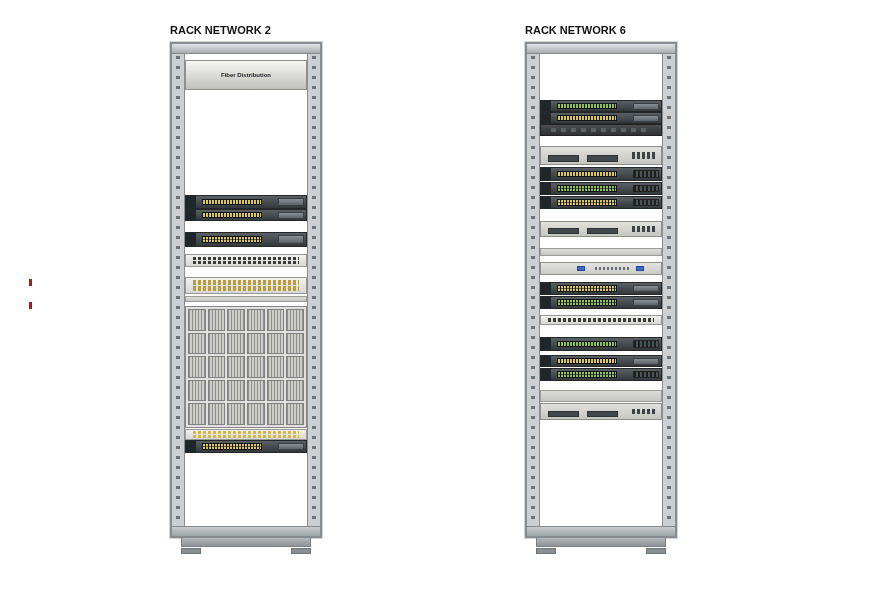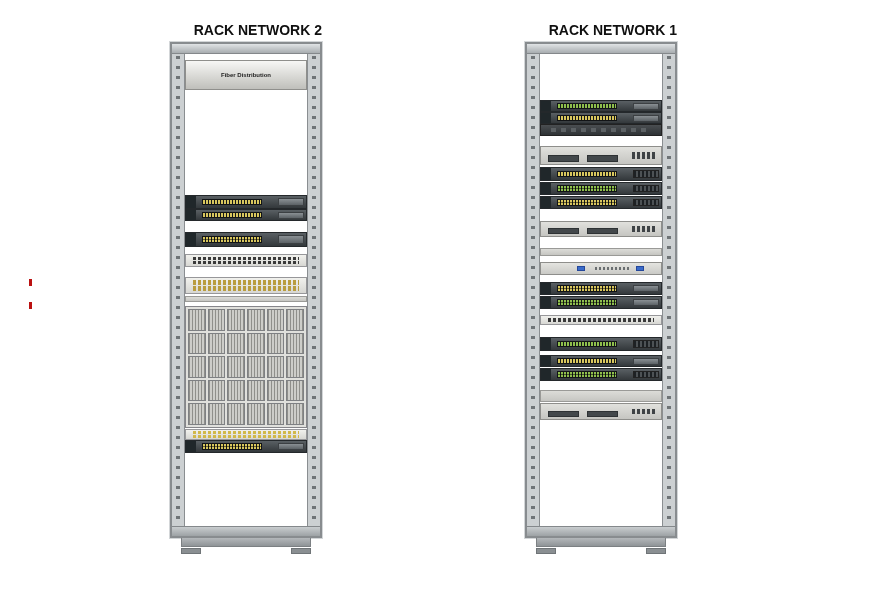--- a/index.html
+++ b/index.html
@@ -3,21 +3,21 @@
 <meta charset="utf-8">
 <style>
   * { margin:0; padding:0; box-sizing:border-box; }
   html,body { width:895px; height:604px; }
   body {
     position:relative; background:#ffffff; overflow:hidden;
     font-family:"Liberation Sans", sans-serif;
   }
   .rack-wrap { position:absolute; }
   .rack-title {
-    text-align:right; font-weight:bold; font-size:14px; color:#101010;
+    text-align:left; font-weight:bold; font-size:11px; color:#101010;
     height:20px; line-height:16px; white-space:nowrap;
   }
   .rack-frame {
     position:relative; background:#fff; border:2px solid #888c8f;
     box-shadow:0 0 0 1px #d3d6d8;
   }
   .frame-top    { position:absolute; top:0; left:0; right:0; height:10px;
                   background:linear-gradient(#e0e3e5,#a8adb0); border-bottom:1px solid #84888b; }
   .frame-bottom { position:absolute; bottom:0; left:0; right:0; height:10px;
                   background:linear-gradient(#c9cdcf,#9da2a5); border-top:1px solid #84888b; }
@@ -154,21 +154,21 @@
       </div>
   </div>
   <div class="rack-base"></div>
   <div class="rack-feet">
     <div class="foot foot-l"></div>
     <div class="foot foot-r"></div>
   </div>
 </div>
 
 <div class="rack-wrap" style="left: 525px; top: 22px; width: 152px;">
-  <div class="rack-title">RACK NETWORK 1</div>
+  <div class="rack-title">RACK NETWORK 6</div>
   <div class="rack-frame" style="height: 496px;">
     <div class="frame-top"></div>
     <div class="rail rail-left"></div>
     <div class="rail rail-right"></div>
     <div class="frame-bottom"></div>
     <div class="interior">
         <div class="device dev-switch" style="top: 46px; height: 12px;">
           <div class="sw-cap"></div>
           <div class="sw-ports" style="left: 13%; width: 50%; top: 22%; height: 56%; background-image: linear-gradient(transparent 42%, rgba(0, 0, 0, 0.5) 42%, rgba(0, 0, 0, 0.5) 58%, transparent 58%), repeating-linear-gradient(90deg, rgb(143, 191, 77) 0px, rgb(143, 191, 77) 2px, rgb(21, 24, 26) 2px, rgb(21, 24, 26) 3px);"></div>
           <div class="sw-right module" style="width: 22%; top: 15%; bottom: 15%;"></div>

